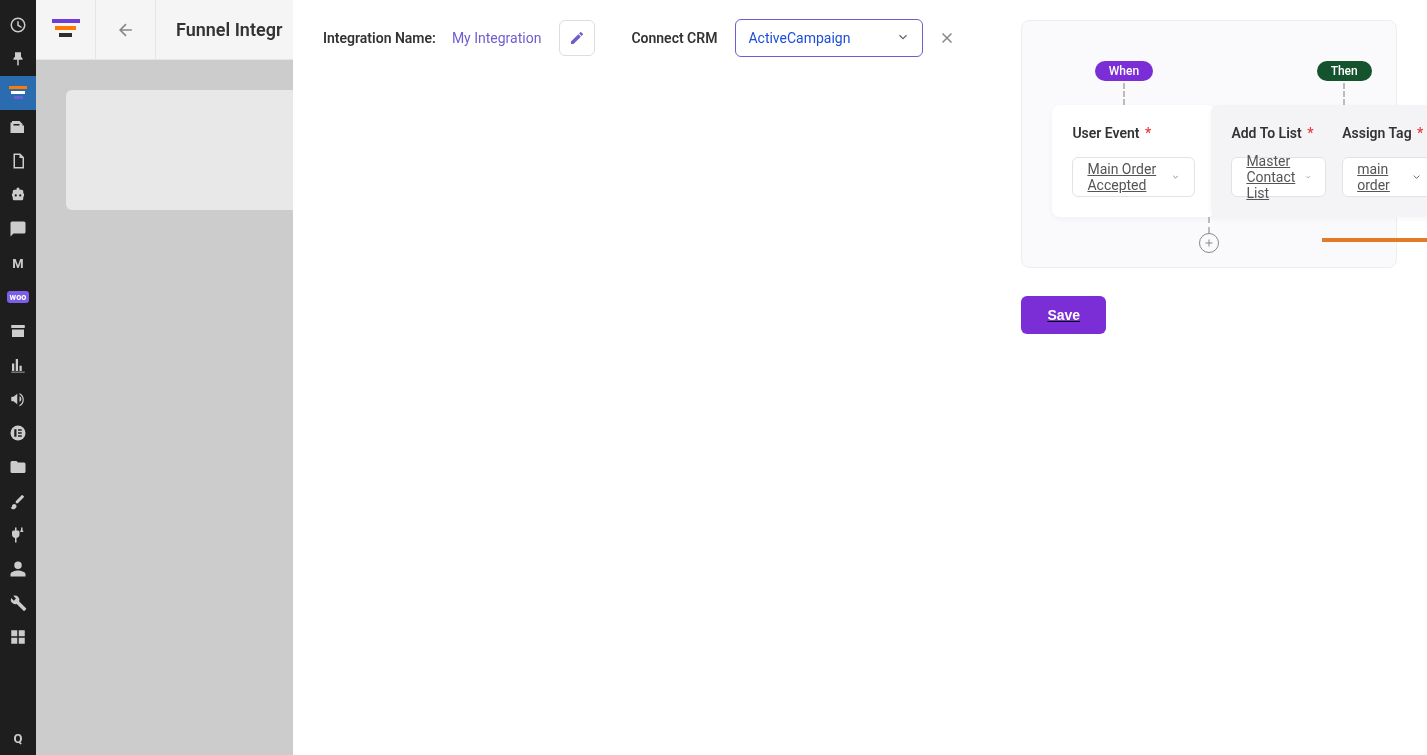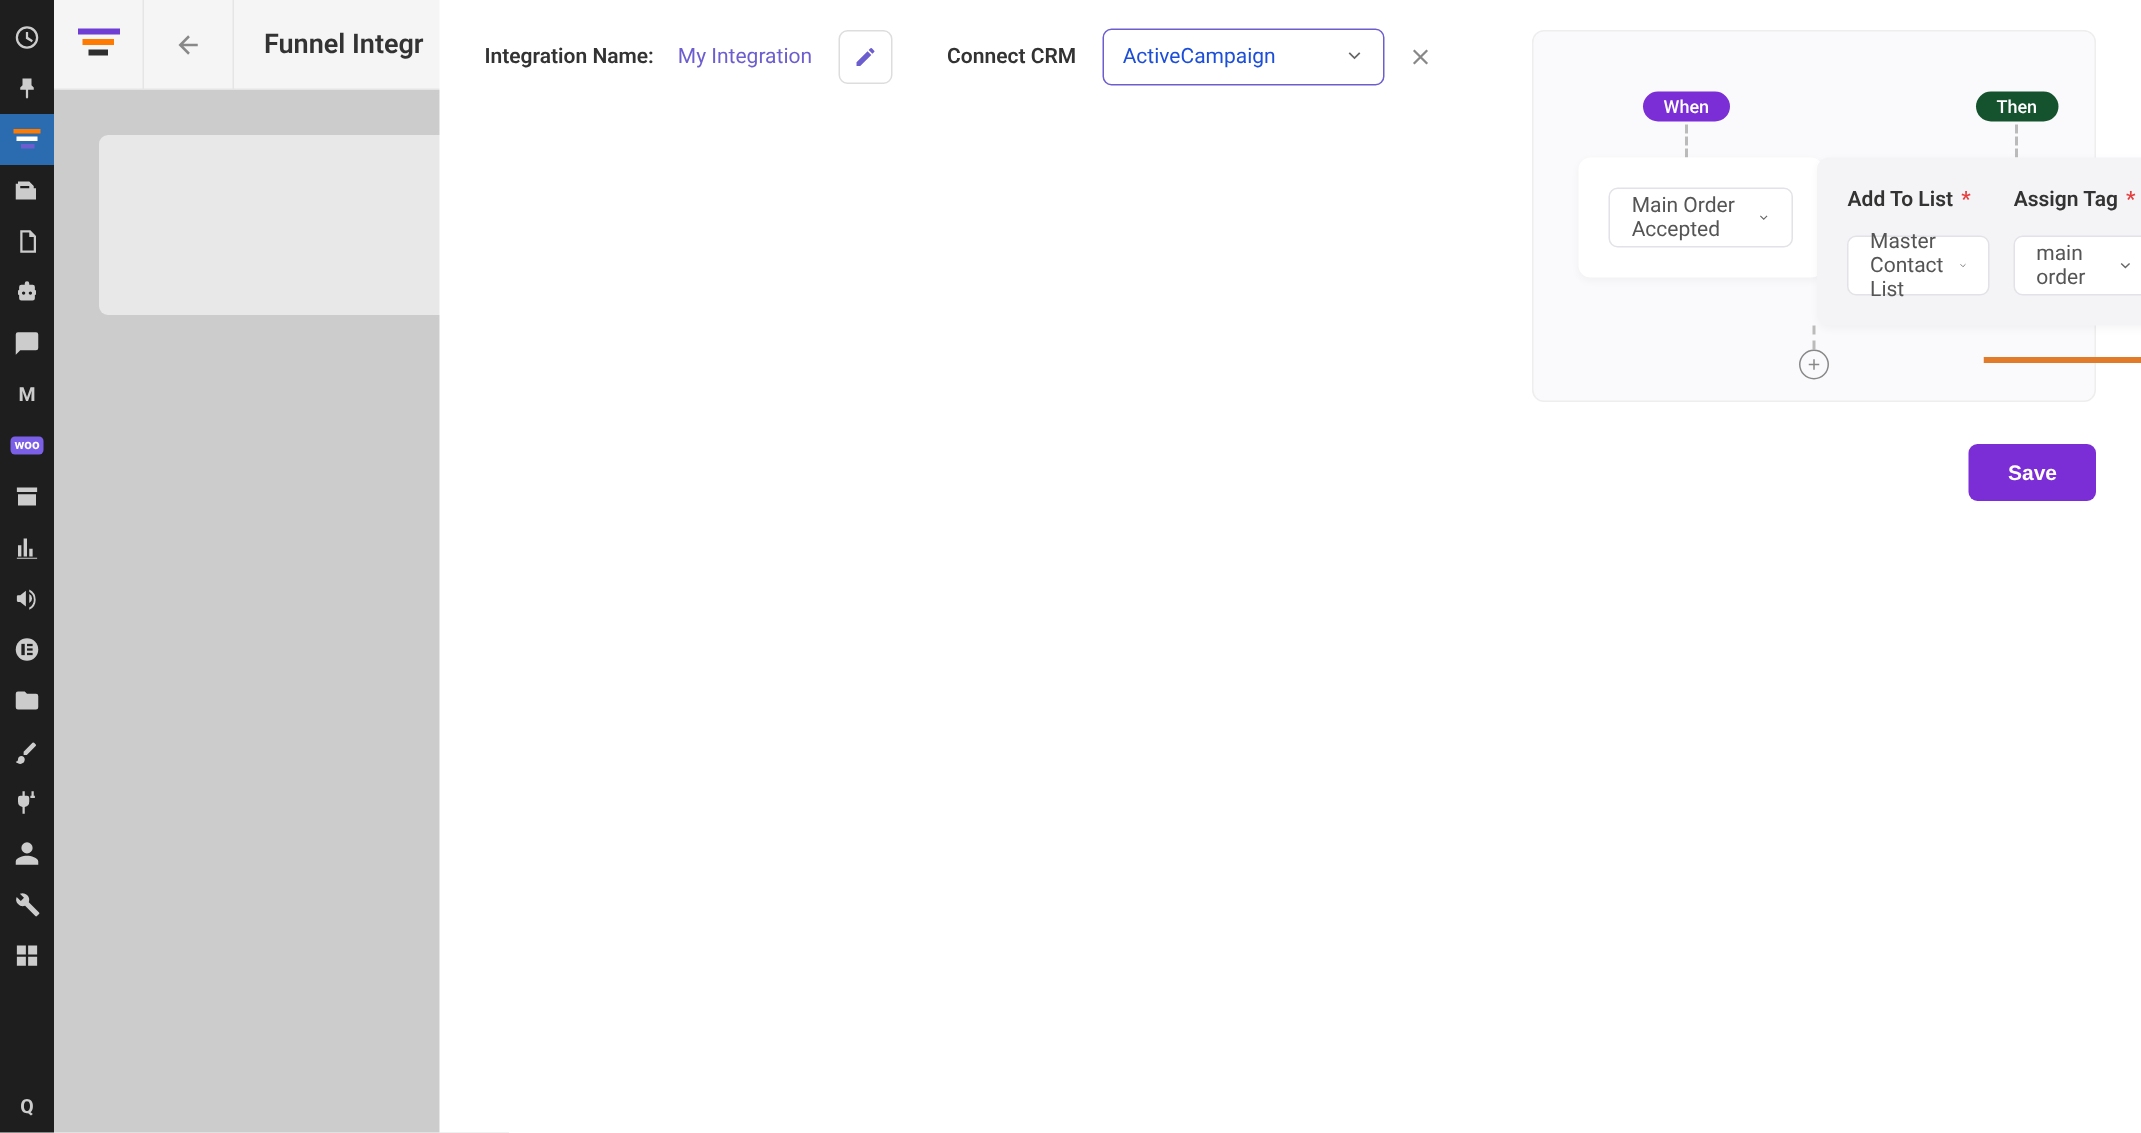--- a/index.html
+++ b/index.html
@@ -207,20 +207,21 @@
     .field-label .req { color:#e53e3e; margin-left:2px; }
     .select-box {
       border:1px solid #e2e2e8;
       border-radius:6px;
       height:40px;
       background:#fff;
       display:flex;align-items:center;justify-content:space-between;
       padding: 0 14px;
       font-size:14px; color:#555;
       cursor:pointer;
+      text-decoration:underline;
     }
     .then-box .select-box { background:#fff; }
     .then-grid {
       display:grid; grid-template-columns: 1fr 1fr; gap: 16px;
     }
 
     .add-row {
       position:absolute;
       left:50%; transform:translateX(-50%);
       top: 100%;
@@ -238,22 +239,23 @@
       background:#fafafc;
     }
     .arrow-callout {
       position:absolute;
       left:280px; top: 100%;
       transform: translateY(3px);
       pointer-events:none;
     }
 
     .save-row {
-      display:flex; justify-content:flex-end;
+      display:flex; 
       margin-top: 28px;
+      text-decoration: underline;
     }
     .save-btn {
       background:#7b2dd6;
       color:#fff;
       border:none;
       border-radius:6px;
       padding: 11px 26px;
       font-size:14px; font-weight:600;
       cursor:pointer;
     }
@@ -421,20 +423,24 @@
   </div>
 
   <div class="modal-body">
     <div class="flow-card">
       <div class="flow-row">
 
         <div class="flow-col">
           <div class="pill when">When</div>
           <div class="dashed-line"></div>
           <div class="event-box when-box">
+            <label class="field-label">
+              <span>User Event</span>
+              <span class="req">*</span>
+            </label>
             <div class="select-box">
               <span>Main Order Accepted</span>
               <svg width="14" height="14" viewBox="0 0 24 24" fill="none" stroke="#666" stroke-width="2">
                   <path d="M6 9l6 6 6-6"></path>
                 </svg>
             </div>
           </div>
         </div>
 
         <div class="flow-col">

